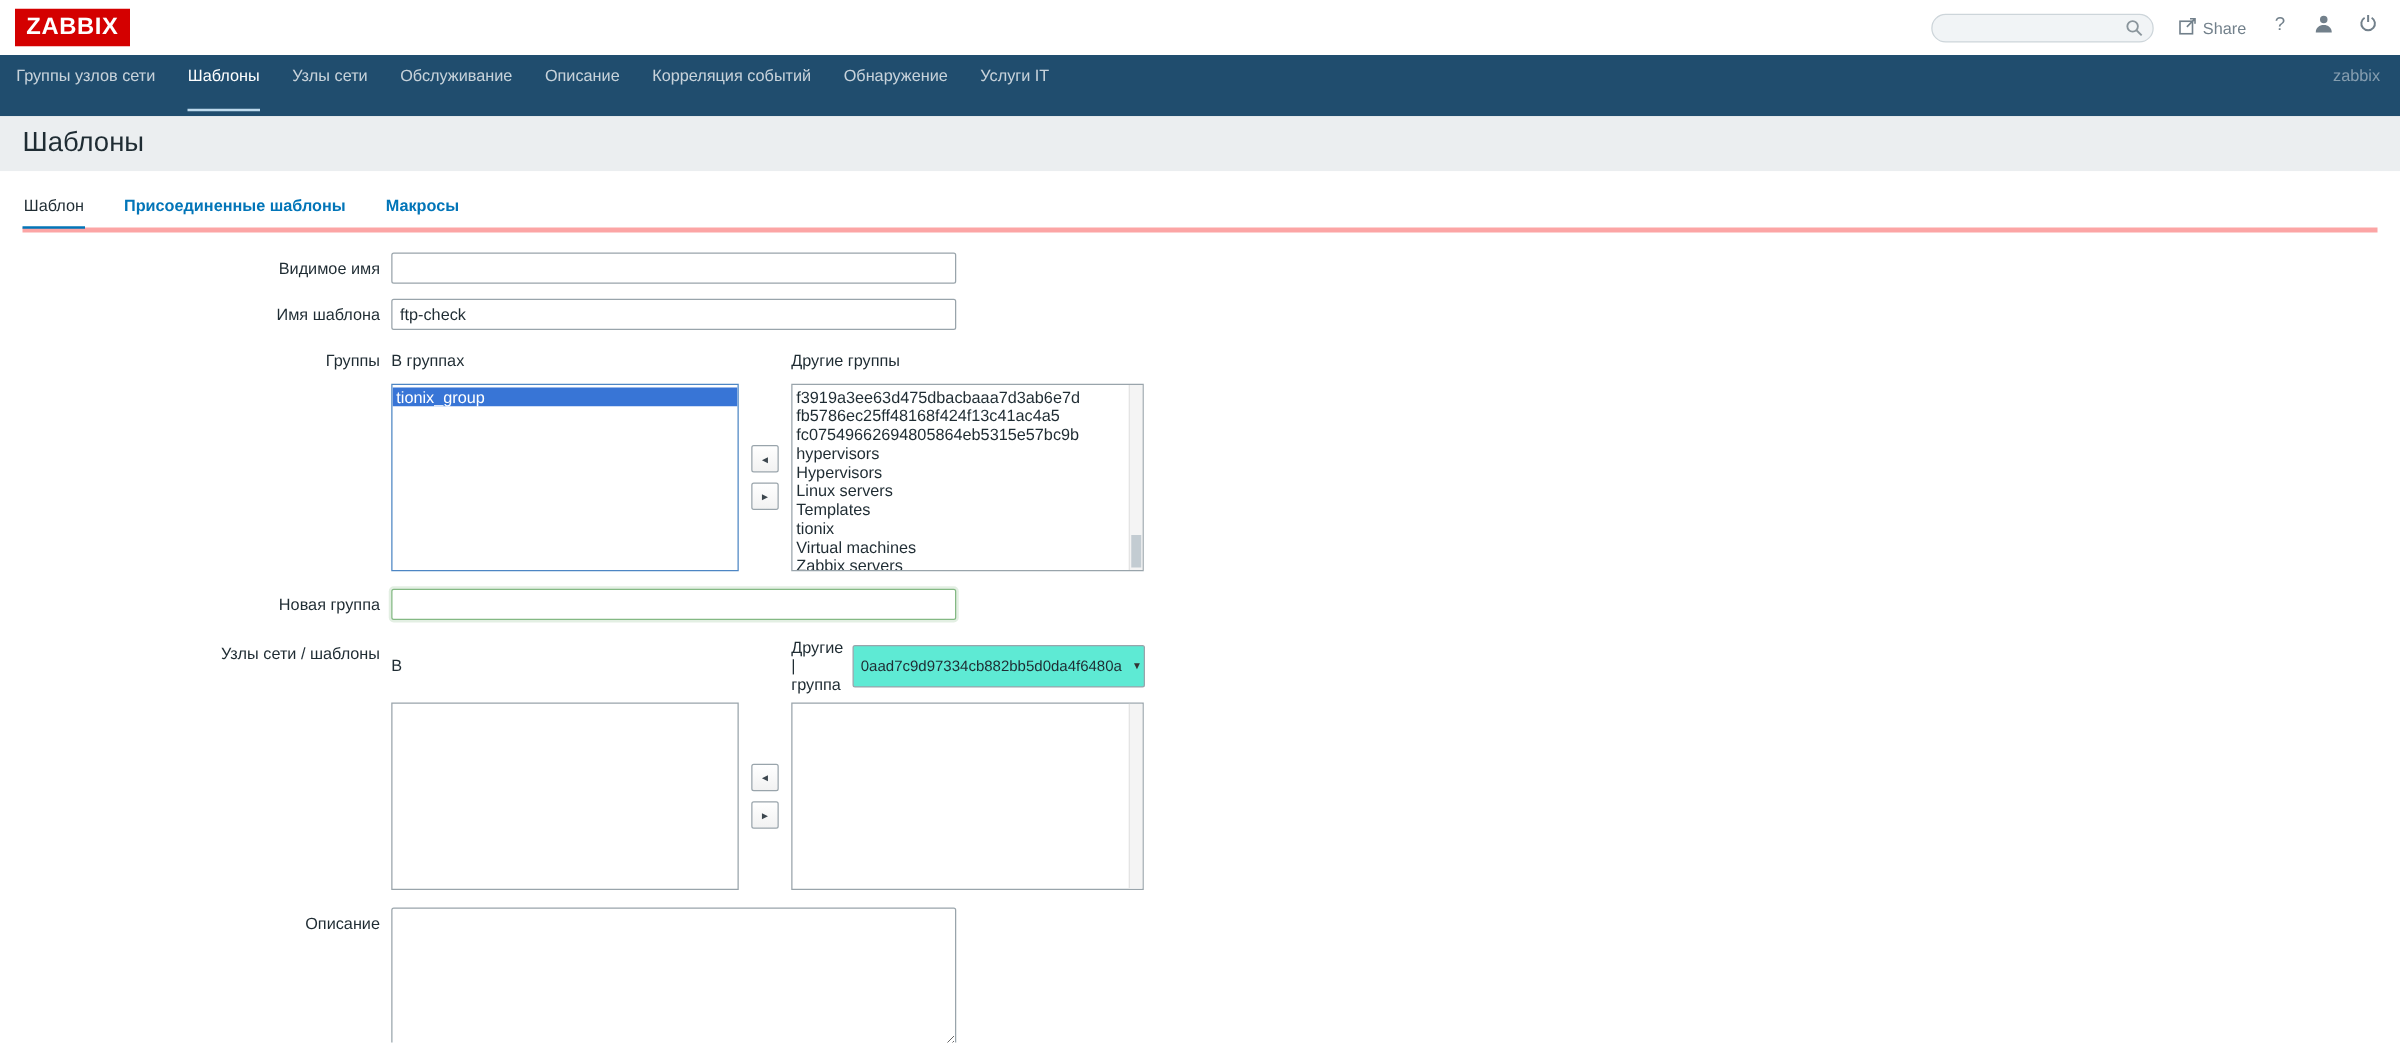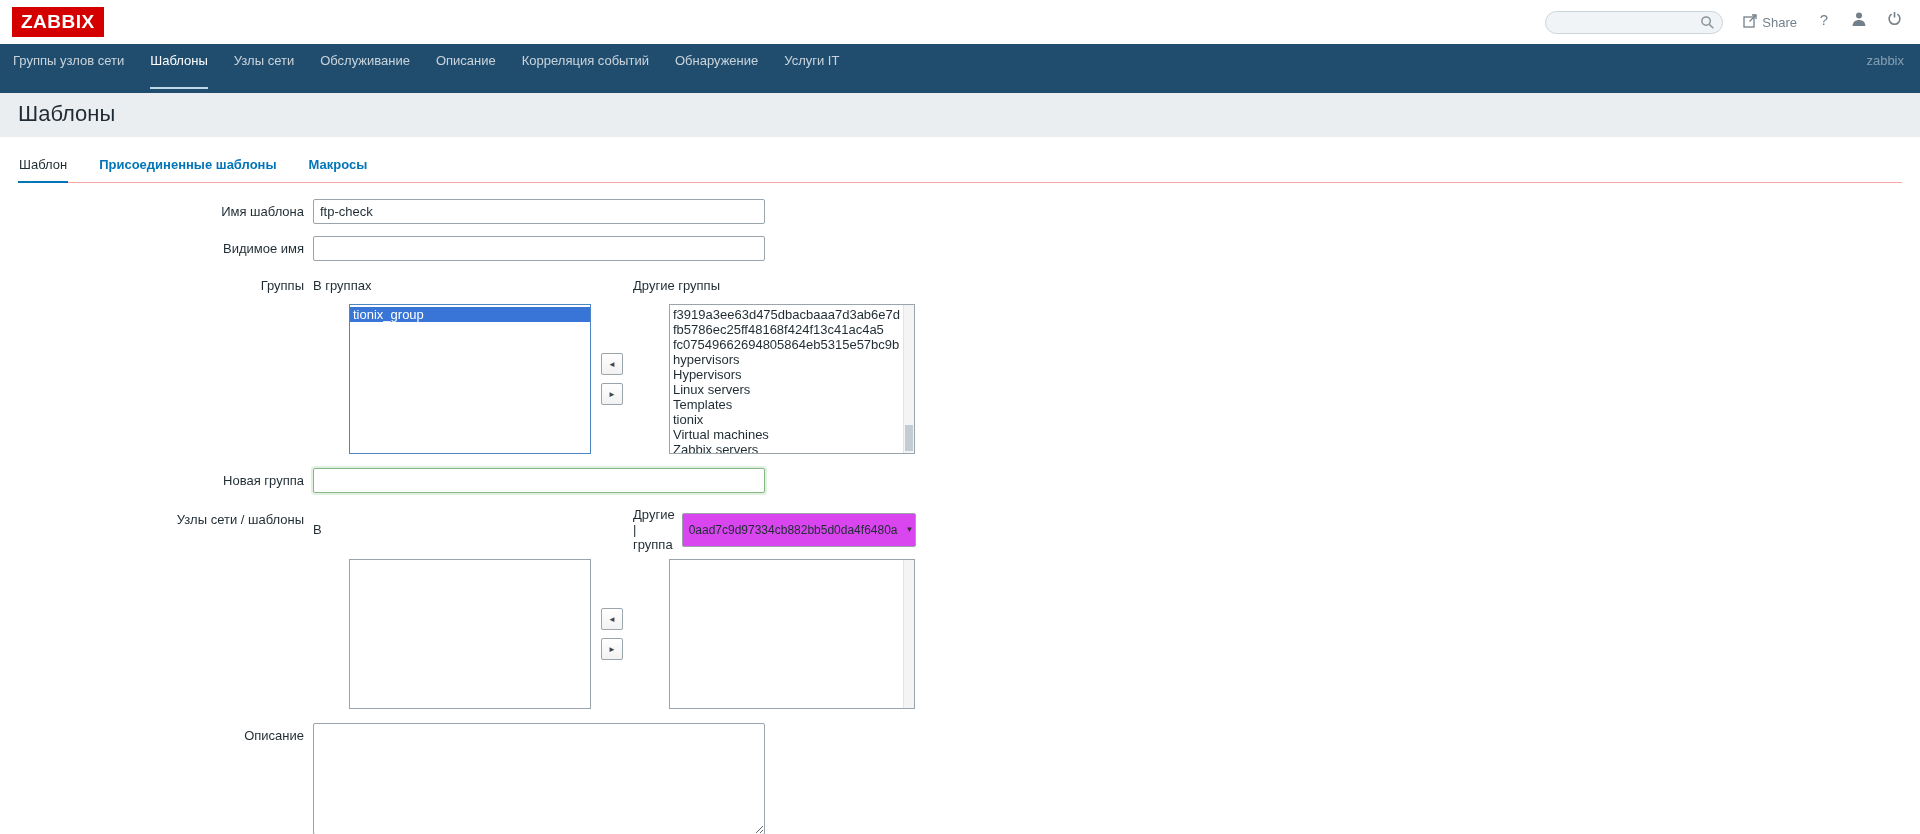--- a/index.html
+++ b/index.html
@@ -35,53 +35,53 @@
   .subnav a.active::after { content:""; position:absolute; left:13px; right:13px; bottom:4px;
                             height:2px; background:#bcd9ec; }
   .subnav .server { margin-left:auto; color:rgba(255,255,255,.45); line-height:33px; font-size:13px; }
 
   
   .title-strip { background:#ebeef0; padding:8px 18px 10px; }
   .title-strip h1 { font-size:22px; font-weight:400; color:#1f2c33; }
 
   
   .content { padding:14px 18px 0; background:#fff; }
-  .tabs { display:flex; border-bottom:1px solid #fca5a5; }
+  .tabs { display:flex; border-bottom:4px solid #fca5a5; }
   .tab { padding:6px 1px 9px; margin-right:30px; font-size:13px; cursor:pointer; }
   .tab.active { color:#1f2c33; border-bottom:2px solid #0275b8; margin-bottom:-1px; }
   .tab.link { color:#0275b8;font-weight:bold; }
 
   
   .form { padding-top:16px; }
   .frow { display:flex; margin-bottom:12px; align-items:flex-start; }
   .frow.center { align-items:center; }
   .flabel { width:295px; text-align:right; padding-right:9px; color:#1f2c33; padding-top:5px; }
   .frow.center .flabel { padding-top:0; }
   .text-input { width:452px; height:25px; border:1px solid #99a4ab; border-radius:2px;
                 padding:0 6px; font-size:13px; font-family:inherit; color:#1f2c33; background:#fff; }
   .text-input.green { border:1px solid #84b984; box-shadow:0 0 0 2px #e3efe3; }
 
   .dualgrid { display:grid; grid-template-columns:278px 42px 282px; }
   .col-head { font-size:13px; margin-bottom:7px; display:flex; align-items:center; min-height:24px; }
   .listbox { height:150px; border:1px solid #99a4ab; background:#fff; position:relative;
-             overflow:hidden; padding:2px 0; cursor:default;margin-left:36px; }
+             overflow:hidden; padding:2px 0; cursor:default; }
   .listbox.focused { border-color:#4d86c4; }
   .opt { line-height:15px; padding:0 3px; white-space:nowrap; font-size:13px; cursor:pointer; }
   .opt.selected { background:#3875d6; color:#fff; }
   .movers { display:flex; flex-direction:column; justify-content:center; align-items:center;
             gap:8px; height:150px; }
   .mover { width:22px; height:22px; border:1px solid #99a4ab; background:linear-gradient(#ffffff,#f2f2f2);
            border-radius:2px; display:flex; align-items:center; justify-content:center;
            font-size:8px; color:#3c464e; cursor:pointer; padding:0; }
   .vscroll { position:absolute; top:0; right:0; width:11px; height:100%;
              background:#f4f4f4; border-left:1px solid #e4e4e4; }
   .vthumb { position:absolute; right:1px; bottom:2px; width:8px; height:26px; background:#c3ccd2; }
 
   .selectbox { display:inline-flex; align-items:center; justify-content:space-between;
-               height:34px; border:1px solid #99a4ab; border-radius:2px; background:#d946ef;
+               height:34px; border:1px solid #99a4ab; border-radius:2px; background:#5eead4;
                padding:0 5px 0 6px; margin-left:7px; min-width:234px; cursor:pointer; }
   .sel-text { font-size:12px; color:#1f2c33; }
   .sel-arrow { font-size:8px; color:#333; margin-left:8px; }
 
   textarea.desc { width:452px; height:112px; border:1px solid #99a4ab; border-radius:2px;
                   font-family:inherit; font-size:13px; padding:3px 6px; resize:both; color:#1f2c33; }
 
   .btnrow { margin-left:295px; padding-top:6px; display:flex; gap:9px; }
 </style>
 </head>
@@ -143,27 +143,27 @@
 <div class="content">
   <div class="tabs">
     <a class="tab active">Шаблон</a>
     <a class="tab link">Присоединенные шаблоны</a>
     <a class="tab link">Макросы</a>
   </div>
 
   <div class="form">
 
     <div class="frow center">
+      <div class="flabel">Видимое имя</div>
+      <input type="text" class="text-input" value="" style="">
+    </div>
+
+    <div class="frow center">
       <div class="flabel">Имя шаблона</div>
       <input type="text" class="text-input" value="ftp-check" style="">
-    </div>
-
-    <div class="frow center">
-      <div class="flabel">Видимое имя</div>
-      <input type="text" class="text-input" value="" style="">
     </div>
 
     <div class="frow" style="margin-bottom:14px;">
       <div class="flabel">Группы</div>
       <div class="dualgrid">
         <div class="col-head">В группах</div>
         <div></div>
         <div class="col-head">Другие группы</div>
 
         <div class="listbox focused">

